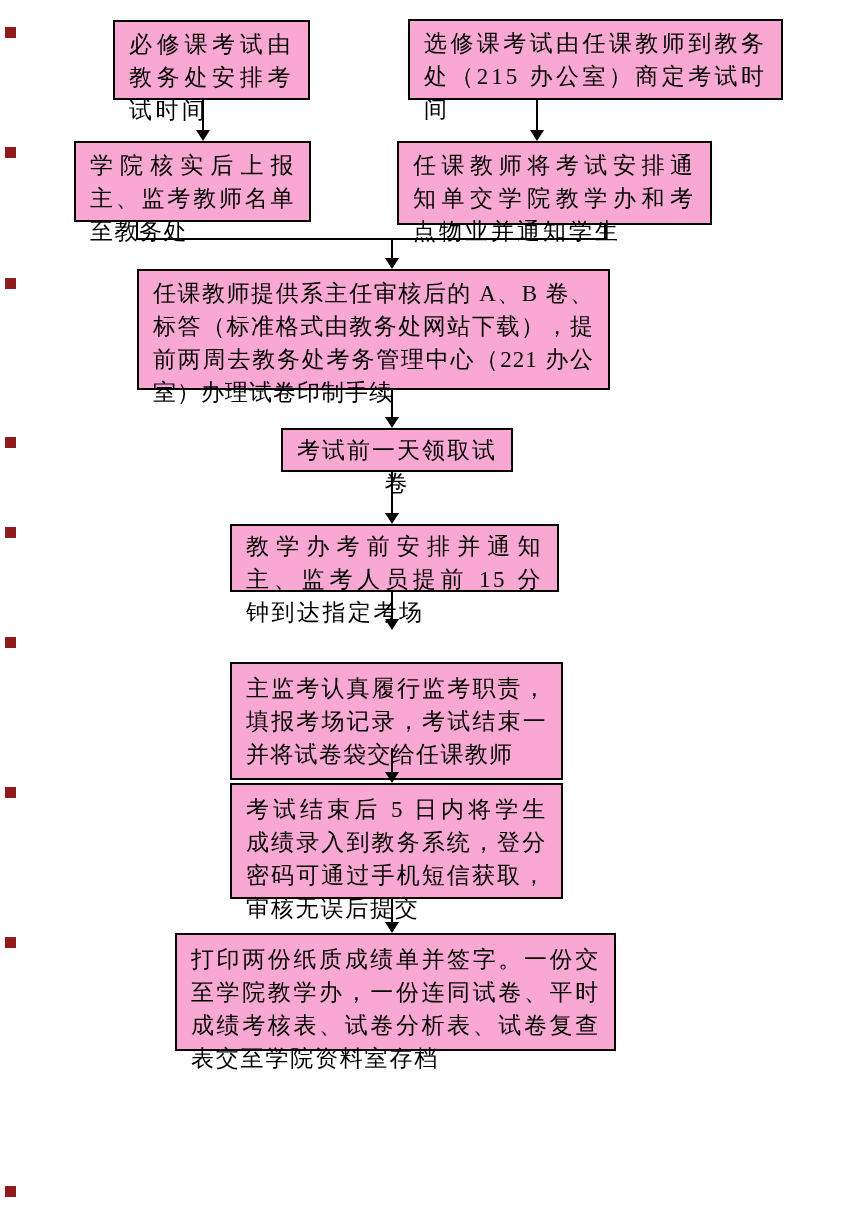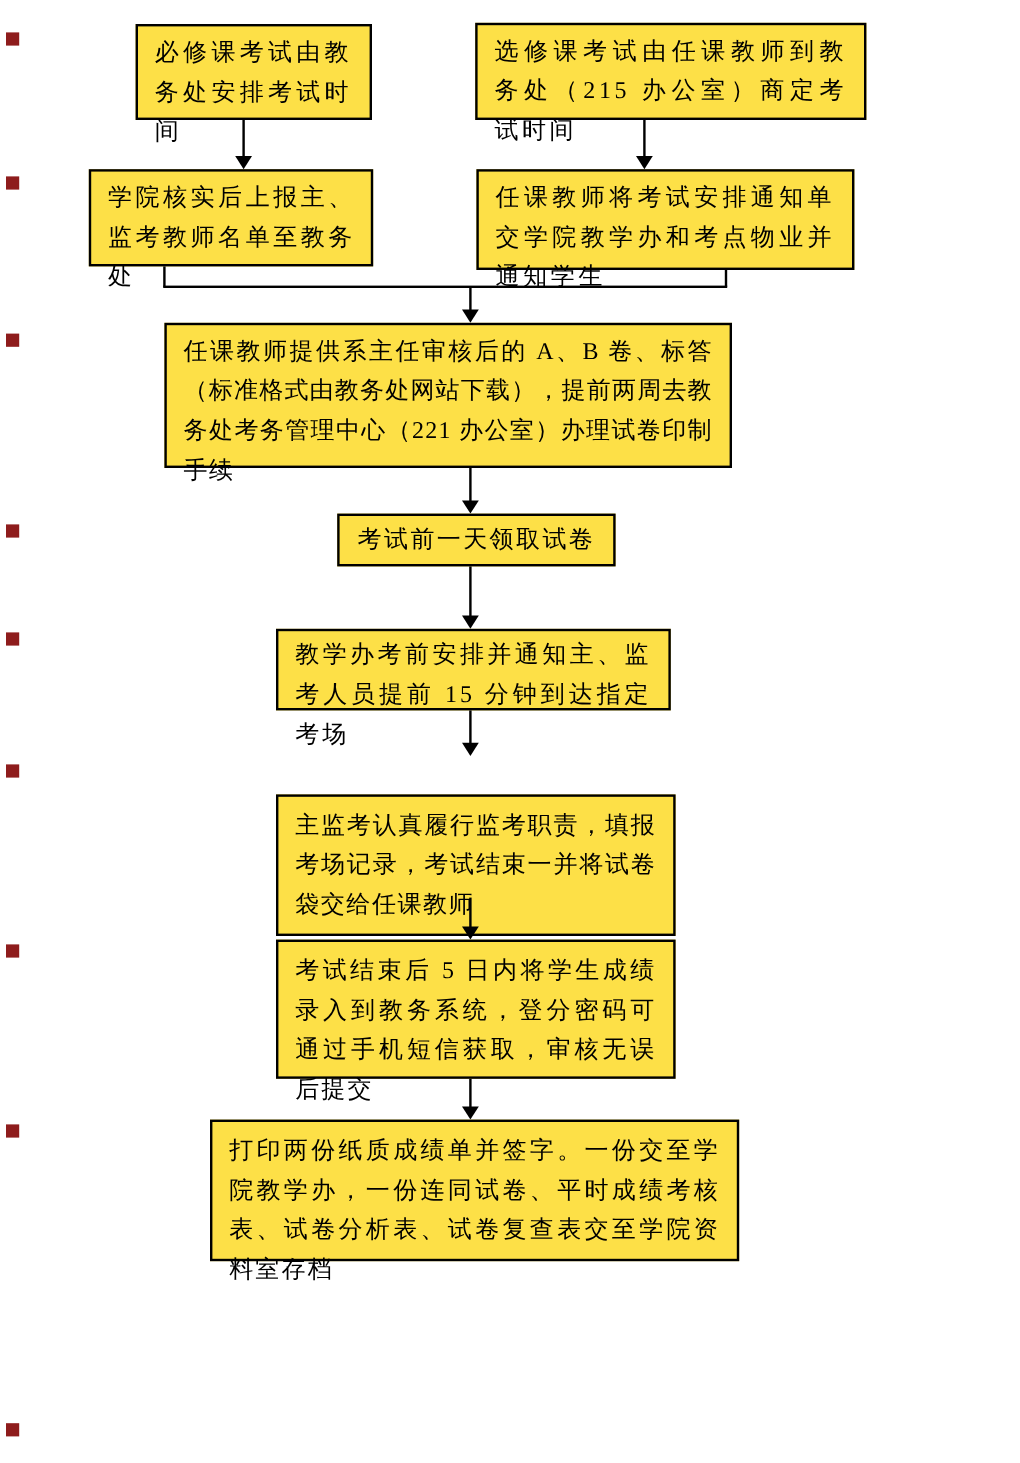--- a/index.html
+++ b/index.html
@@ -8,22 +8,22 @@
     width:850px;height:1219px;
     background:#ffffff;
     font-family:"Liberation Serif","DejaVu Serif",serif;
     color:#000000;
     overflow:hidden;
   }
   .fbox{
     position:absolute;
     border:2px solid #000000;
     box-sizing:border-box;
-    background:#fde047;
-    font-size:20px;
+    background:#f9a8d4;
+    font-size:23px;
     line-height:33px;
     padding:6px 14px 4px 14px;
     text-align:justify;
     letter-spacing:2px;
   }
   .vline{position:absolute;width:2px;background:#000000;}
   .hline{position:absolute;height:2px;background:#000000;}
   .arrow-head{
     position:absolute;width:0;height:0;
     border-left:7px solid transparent;
@@ -35,21 +35,21 @@
     background:#8e1c1c;
   }
 </style>
 </head>
 <body>
 
 <div id="canvas">
 
   <div class="fbox" style="left:113px;top:20px;width:197px;height:80px;letter-spacing:3.5px;">必修课考试由教务处安排考试时间</div>
 
-  <div class="fbox" style="left:396px;top:19px;width:326px;height:81px;letter-spacing:3px;">选修课考试由任课教师到教务处（215 办公室）商定考试时间</div>
+  <div class="fbox" style="left:408px;top:19px;width:375px;height:81px;letter-spacing:3px;">选修课考试由任课教师到教务处（215 办公室）商定考试时间</div>
 
   <div class="vline" style="left:202px;top:100px;height:31px;"></div>
   <div class="arrow-head" style="left:196px;top:130px;"></div>
 
   <div class="vline" style="left:536px;top:99px;height:32px;"></div>
   <div class="arrow-head" style="left:530px;top:130px;"></div>
 
   <div class="fbox" style="left:397px;top:141px;width:315px;height:84px;letter-spacing:3px;">任课教师将考试安排通知单交学院教学办和考点物业并通知学生</div>
 
   <div class="fbox" style="left:74px;top:141px;width:237px;height:81px;letter-spacing:1.5px;">学院核实后上报主、监考教师名单至教务处</div>

